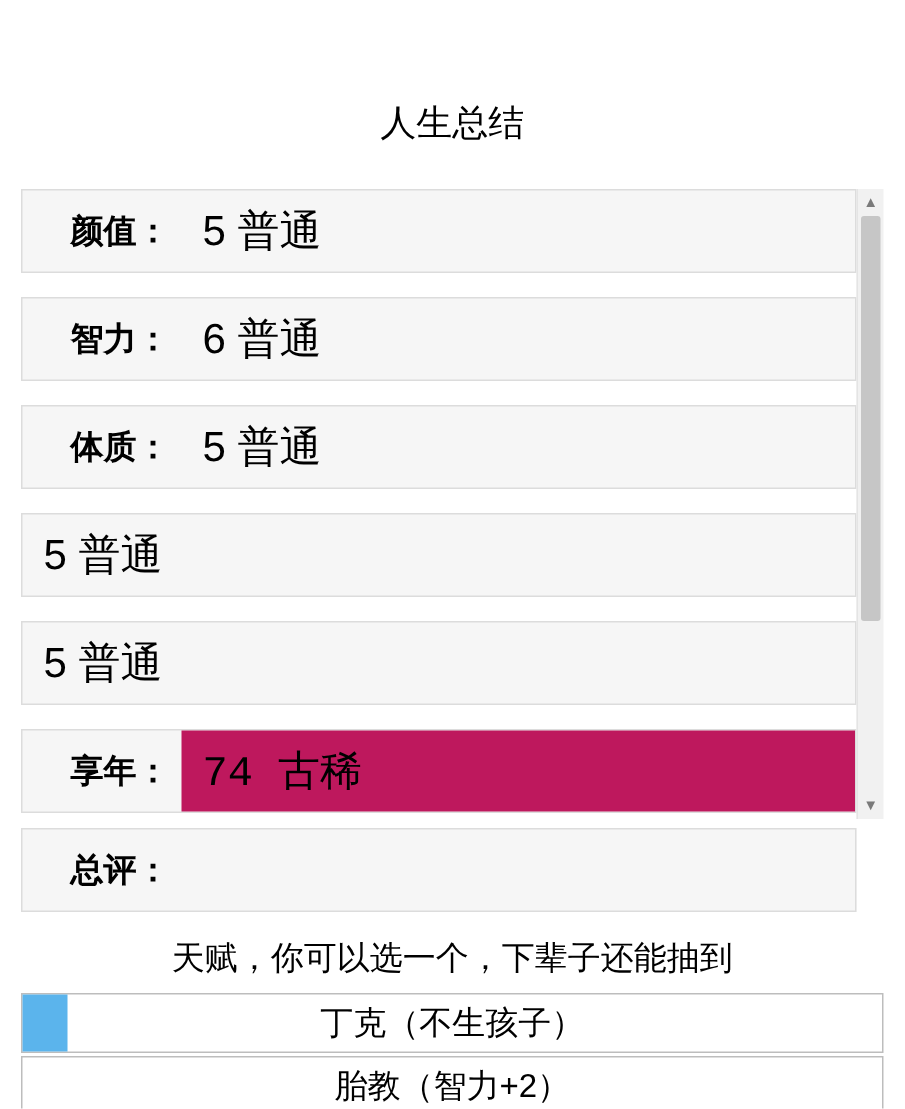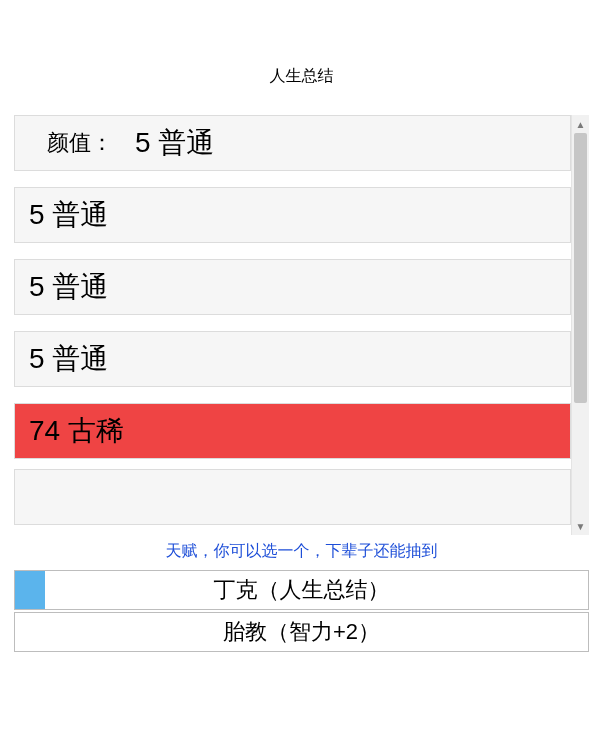--- a/index.html
+++ b/index.html
@@ -8,21 +8,21 @@
     height: 739px;
     background: #ffffff;
     font-family: "Microsoft YaHei", "PingFang SC", sans-serif;
     overflow: hidden;
   }
   .container {
     padding: 14px 14px 0 14px;
   }
   .title {
     text-align: center;
-    font-size: 16px;
+    font-size: 24px;
     color: #000;
     margin-top: 52px;
     margin-bottom: 28px;
     font-weight: 400;
   }
   .stats-panel {
     position: relative;
     width: 100%;
   }
   .stats-inner {
@@ -37,31 +37,33 @@
     margin-bottom: 16px;
   }
   .stat-label {
     width: 106px;
     display: flex;
     align-items: center;
     justify-content: flex-end;
     padding-right: 8px;
     font-size: 22px;
     color: #000;
+    font-weight: bold;
   }
   .stat-value {
     flex: 1;
     display: flex;
     align-items: center;
     padding-left: 14px;
     font-size: 28px;
     color: #000;
   }
   .stat-value.highlight {
-    background: #ef4444;
+    background: #be185d;
+    font-family: Liberation Mono, monospace;
   }
   .stat-row.tight { margin-bottom: 10px; }
 
   .scrollbar {
     position: absolute;
     right: 0;
     top: 0;
     width: 18px;
     height: 420px;
     background: #f1f1f1;
@@ -80,22 +82,22 @@
     position: absolute;
     left: 2px; right: 2px;
     top: 18px;
     height: 270px;
     background: #c6c6c6;
     border-radius: 2px;
   }
 
   .talent-hint {
     text-align: center;
-    font-size: 16px;
-    color: #1d4ed8;
+    font-size: 22px;
+    color: #000000;
     margin-top: 4px;
     margin-bottom: 8px;
   }
   .talent-row {
     position: relative;
     border: 1px solid #bdbdbd;
     background: #ffffff;
     height: 40px;
     display: flex;
     align-items: center;
@@ -118,44 +120,51 @@
 <div class="container">
   <div class="title">人生总结</div>
 
   <div class="stats-panel">
     <div class="stats-inner">
       <div class="stat-row">
         <div class="stat-label">颜值：</div>
         <div class="stat-value">5 普通</div>
       </div>
       <div class="stat-row">
+        <div class="stat-label">智力：</div>
+        <div class="stat-value">6 普通</div>
+      </div>
+      <div class="stat-row">
+        <div class="stat-label">体质：</div>
         <div class="stat-value">5 普通</div>
       </div>
       <div class="stat-row">
         <div class="stat-value">5 普通</div>
       </div>
       <div class="stat-row">
         <div class="stat-value">5 普通</div>
       </div>
       <div class="stat-row tight">
+        <div class="stat-label">享年：</div>
         <div class="stat-value highlight">74 古稀</div>
       </div>
       <div class="stat-row">
+        <div class="stat-label">总评：</div>
       </div>
     </div>
     <div class="scrollbar">
       <div class="up">▲</div>
       <div class="thumb"></div>
       <div class="down">▼</div>
     </div>
   </div>
 
   <div class="talent-hint">天赋，你可以选一个，下辈子还能抽到</div>
 
   <div class="talent-row">
     <div class="sel"></div>
-    <span>丁克（人生总结）</span>
+    <span>丁克（不生孩子）</span>
   </div>
   <div class="talent-row">
     <span>胎教（智力+2）</span>
   </div>
 
 </div>
 
 </body></html>

